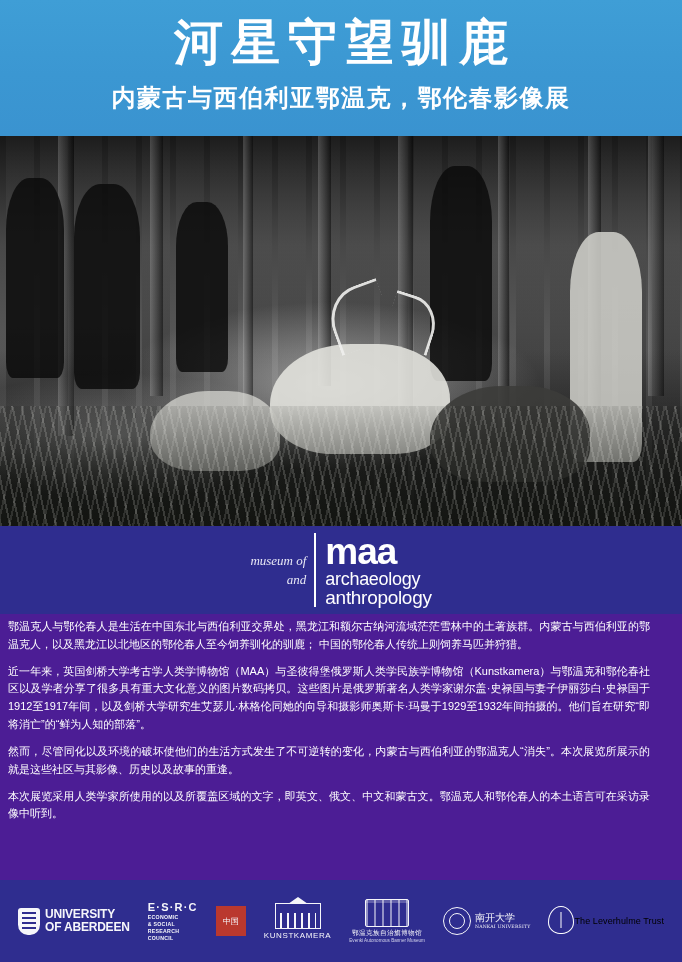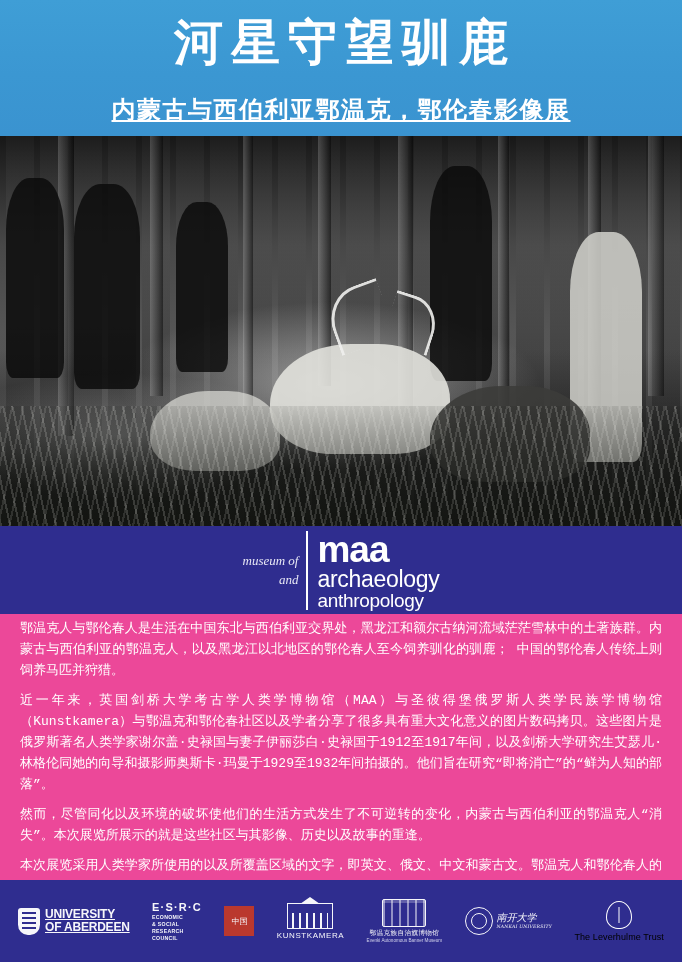--- a/index.html
+++ b/index.html
@@ -7,21 +7,21 @@
     width: 682px;
     height: 962px;
     background: #ffffff;
     font-family: "Liberation Sans", sans-serif;
     overflow: hidden;
   }
   .poster {
     position: relative;
     width: 682px;
     height: 962px;
-    background: #ec4899;
+    background: #4c1d95;
   }
 
   
   .header {
     position: absolute;
     left: 0; top: 0;
     width: 682px;
     height: 136px;
     background: linear-gradient(180deg, #3f9ed6 0%, #3b97d2 55%, #3a93d0 100%);
     display: flex;
@@ -38,22 +38,21 @@
     letter-spacing: 8px;
     line-height: 1.15;
     text-indent: 8px;
   }
   .subtitle-cn {
     font-family: "DejaVu Serif", serif;
     font-size: 24px;
     font-weight: bold;
     color: #ffffff;
     letter-spacing: 1.5px;
-    margin-top: 24px;
-    text-decoration: underline;
+    margin-top: 12px;
   }
 
   
   .photo-wrap {
     position: absolute;
     left: 0; top: 136px;
     width: 682px;
     height: 390px;
     overflow: hidden;
     background: #1a1a1a;
@@ -146,40 +145,39 @@
     font-family: "Liberation Sans", sans-serif;
     line-height: 1.0;
   }
   .maa-word-maa {
     font-size: 37px;
     font-weight: bold;
     letter-spacing: -1px;
     display: block;
   }
   .maa-word-arch {
-    font-size: 23px;
+    font-size: 18px;
     display: block;
     letter-spacing: -0.3px;
-    text-align: center;
   }
   .maa-word-anth {
     font-size: 19px;
     display: block;
     letter-spacing: -0.3px;
   }
 
   
   .body-text {
     position: absolute;
-    left: 20px;
+    left: 8px;
     top: 618px;
     width: 642px;
     color: #ffffff;
-    font-family: Liberation Mono, monospace;
-    font-size: 13px;
+    font-family: Liberation Sans, sans-serif;
+    font-size: 11px;
     line-height: 1.62;
     text-align: justify;
   }
   .body-text p { margin-bottom: 9px; text-indent: 0; }
 
   
   .footer {
     position: absolute;
     left: 0;
     top: 880px;
@@ -208,21 +206,21 @@
   }
   .crest::after {
     content: "";
     position: absolute;
     left: 4px; top: 4px; right: 4px; bottom: 6px;
     background: repeating-linear-gradient(0deg, #2f2d8f 0 2px, #ffffff 2px 5px);
   }
   .l1-small { font-size: 4.6px; letter-spacing: .4px; display: block; color: #dcdcf0; }
   .l1-big { font-size: 14px; font-weight: bold; display: block; letter-spacing: -0.2px; }
   .l1-sub { font-size: 6.2px; display: block; letter-spacing: .2px; }
-  .l2-big { font-size: 12px; font-weight: bold; display: block; letter-spacing: -0.2px; text-decoration: underline; }
+  .l2-big { font-size: 12px; font-weight: bold; display: block; letter-spacing: -0.2px; }
   .esrc { font-size: 5.2px; font-weight: bold; line-height: 1.35; letter-spacing: .3px; }
   .esrc .dotted { font-size: 11px; letter-spacing: 1.2px; display: block; }
   .seal {
     width: 30px; height: 30px;
     background: #c0392b;
     display: flex; align-items: center; justify-content: center;
     color: #fff; font-size: 8px; font-family: "DejaVu Serif", serif;
     flex: none;
   }
   .bldg {
@@ -267,24 +265,24 @@
     margin-right: 4px;
     position: relative;
     flex: none;
   }
   .nku-mark::after {
     content: "";
     position: absolute; inset: 5px;
     border: 1px solid #ffffff;
     border-radius: 50%;
   }
-  .nku-txt { font-size: 10px; font-family: "DejaVu Serif", serif; line-height: 1.2; font-style: italic; }
+  .nku-txt { font-size: 10px; font-family: "DejaVu Serif", serif; line-height: 1.2; }
   .nku-txt .en { font-size: 4.6px; display: block; letter-spacing: .2px; }
   .lever {
-    display: flex; flex-direction: column; align-items: center; justify-content: center;
+    display: flex; flex-direction: row; align-items: center; justify-content: center;
   }
   .lever-mark {
     width: 26px; height: 28px;
     border: 1px solid #ffffff;
     border-radius: 50% 50% 46% 46% / 58% 58% 42% 42%;
     margin-bottom: 3px;
     position: relative;
   }
   .lever-mark::after {
     content: "";

